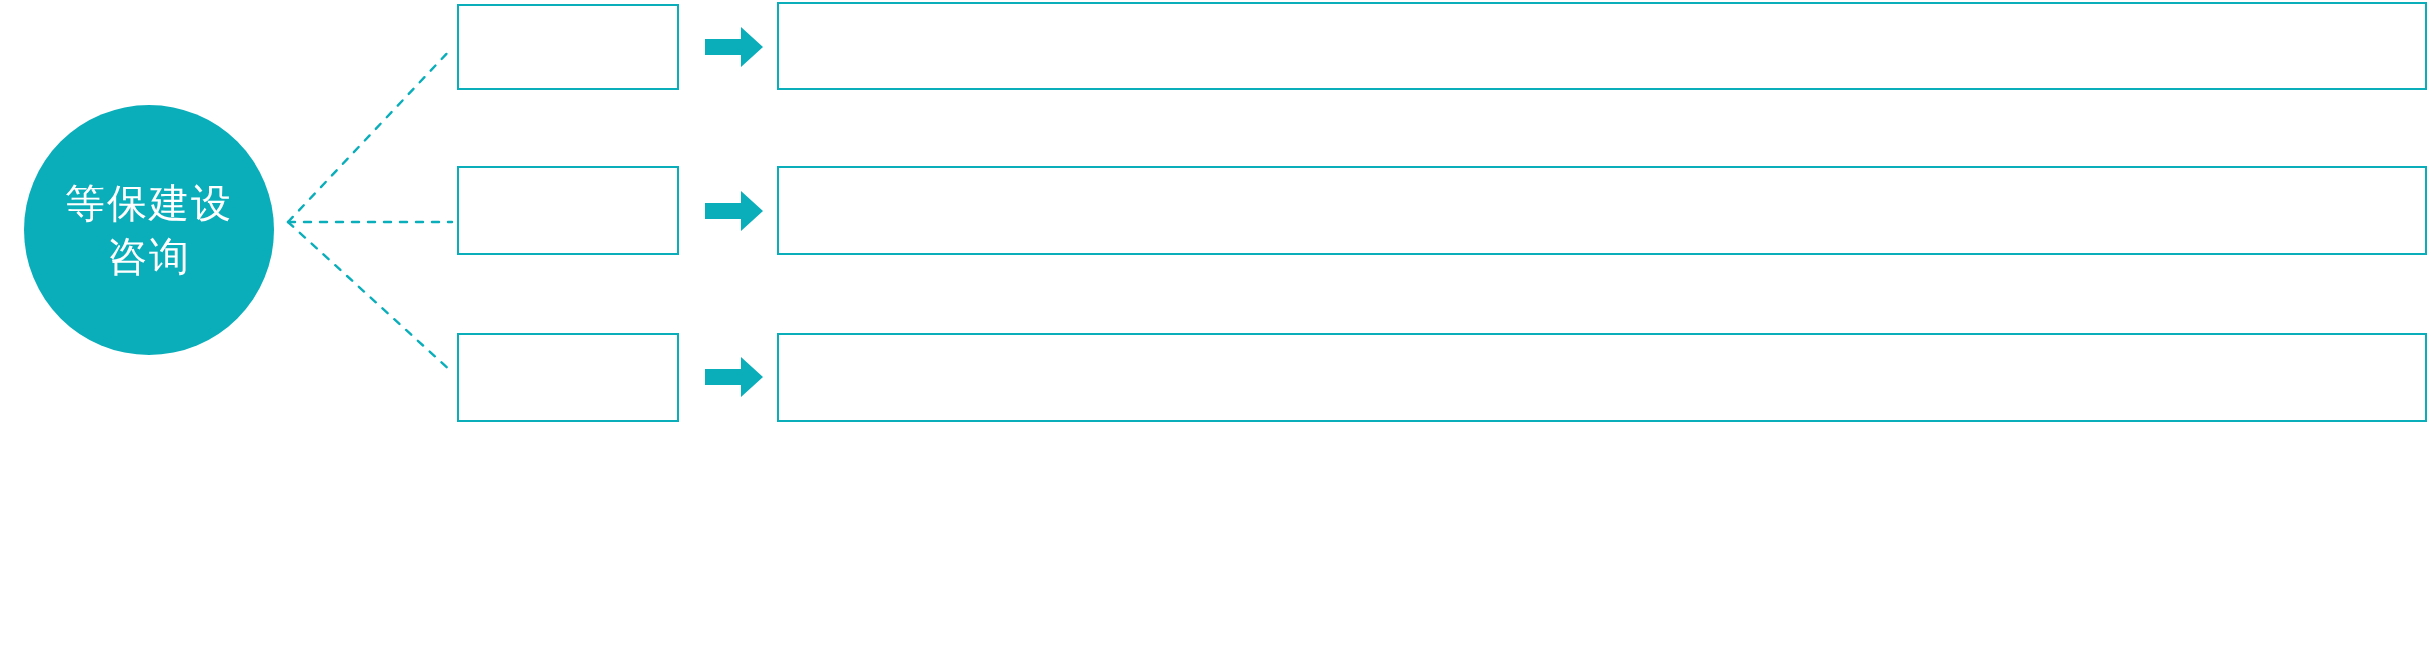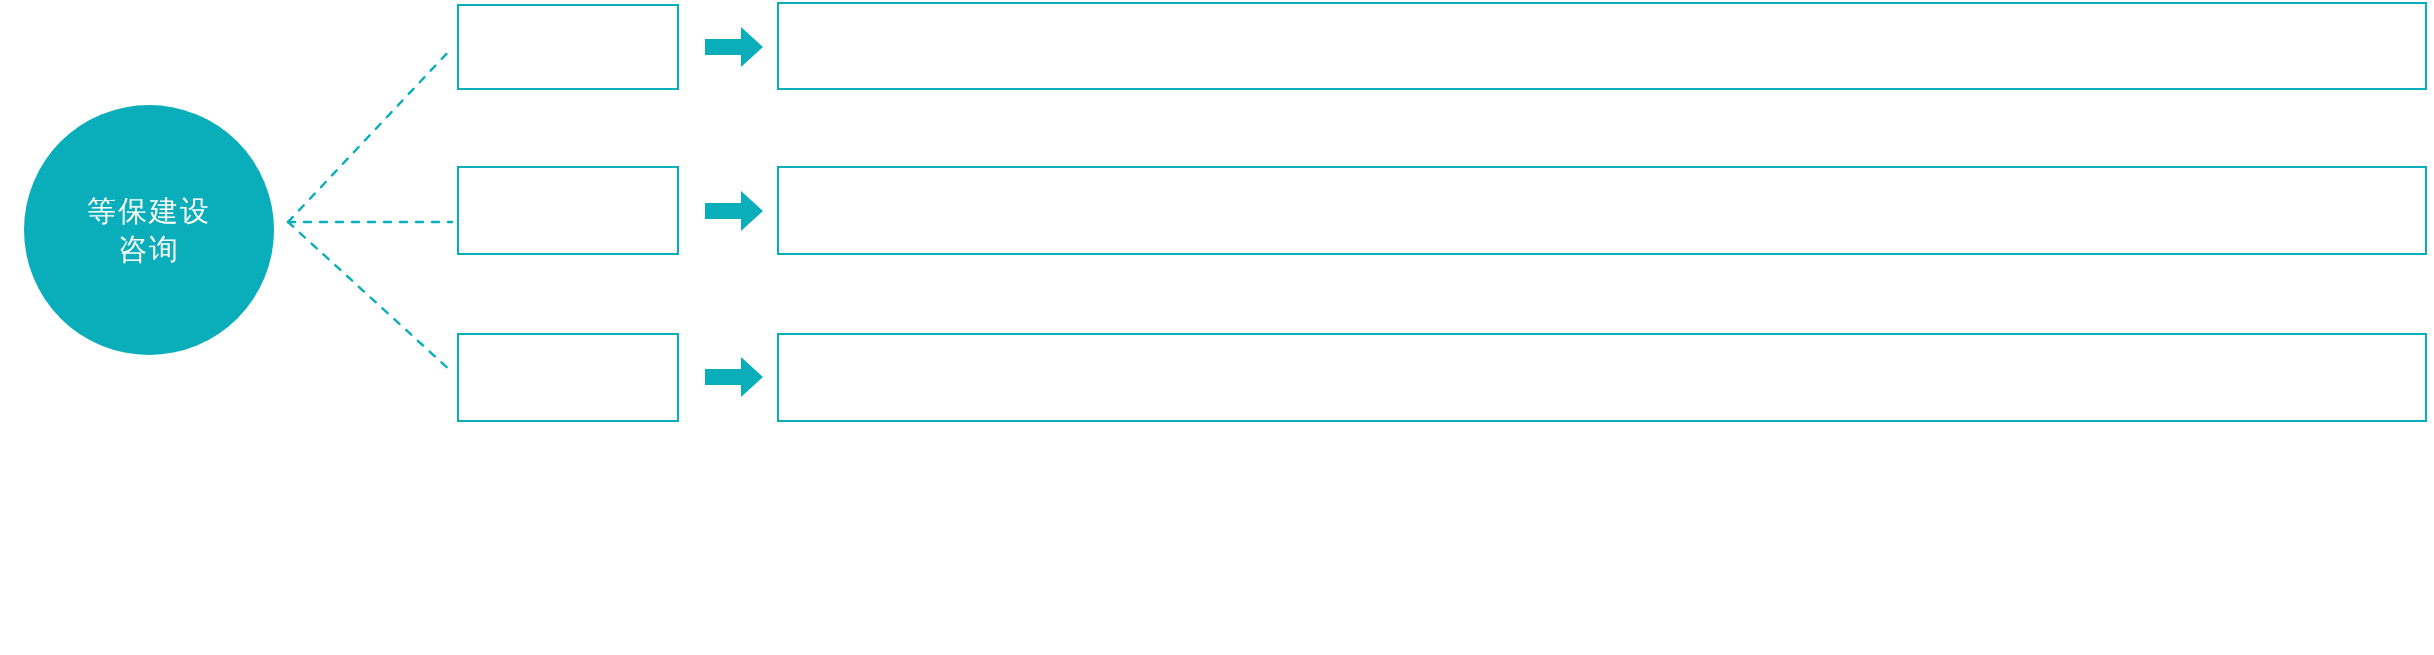--- a/index.html
+++ b/index.html
@@ -27,21 +27,21 @@
     border-radius: 50%;
     background: #0AAEBA;
     display: flex;
     flex-direction: column;
     align-items: center;
     justify-content: center;
     box-sizing: border-box;
   }
   .hub-line {
     color: #ffffff;
-    font-size: 29px;
+    font-size: 40px;
     line-height: 1.32;
     letter-spacing: 2px;
     font-weight: 400;
     white-space: nowrap;
     text-align: center;
   }
   
   .connectors {
     position: absolute;
     left: 0;

